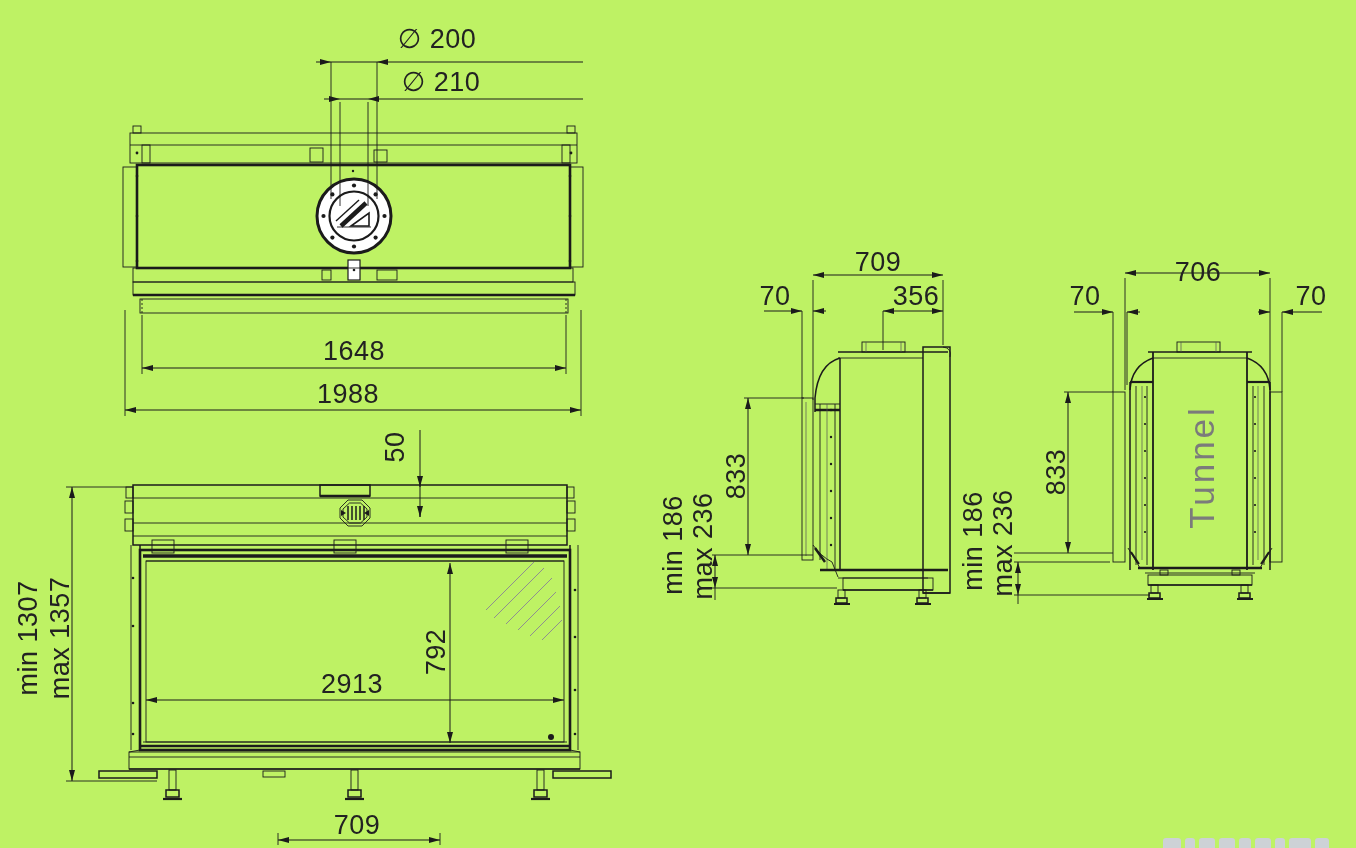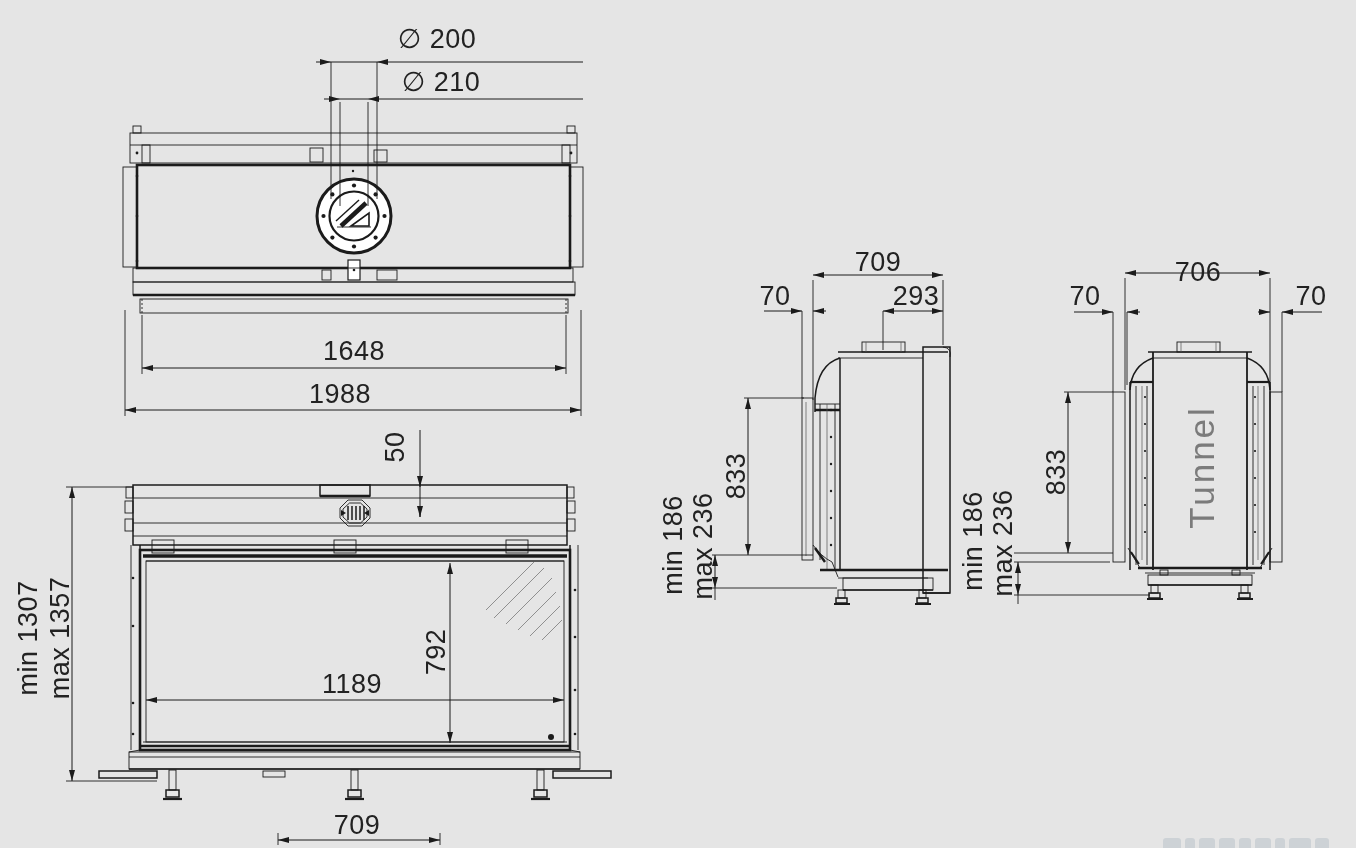--- a/index.html
+++ b/index.html
@@ -1,16 +1,16 @@
 <!DOCTYPE html>
 <html><head>
 <meta charset="utf-8">
 <style>
   html,body{margin:0;padding:0;background:#ffffff;}
-  #stage{position:relative;width:1356px;height:848px;background:#e5e5e5;overflow:hidden;
+  #stage{position:relative;width:1356px;height:848px;background:#bef264;overflow:hidden;
          font-family:"Liberation Sans","DejaVu Sans",sans-serif;}
   #stage svg{position:absolute;left:0;top:0;}
   .lbl{position:absolute;white-space:nowrap;color:#222222;font-size:27px;line-height:1;
        transform:translate(-50%,-50%);text-align:center;letter-spacing:0.5px;}
   .rot{transform:translate(-50%,-50%) rotate(-90deg);}
   .tunnel-txt{color:#7b7b7b;font-size:35px;font-weight:500;letter-spacing:3px;
        transform:translate(-50%,-50%) rotate(-90deg);}
   
   .b{stroke:#1b1b1b;stroke-width:2.6;fill:none;}
   .m{stroke:#1b1b1b;stroke-width:1.5;fill:none;}
@@ -351,32 +351,32 @@
     <line x1="1014" y1="562" x2="1110" y2="562" class="t"></line>
     <line x1="1014" y1="595" x2="1150" y2="595" class="t"></line>
     <line x1="1018" y1="562" x2="1018" y2="595" class="dim" marker-start="url(#as)" marker-end="url(#ae)"></line>
     <line x1="1018" y1="595" x2="1018" y2="604" class="t"></line>
   </g>
 </svg>
 
 <div class="lbl" style="left:437px;top:39px;">∅ 200</div>
 <div class="lbl" style="left:441px;top:82px;">∅ 210</div>
 <div class="lbl" style="left:354px;top:351px;">1648</div>
-<div class="lbl" style="left:340px;top:394px;text-align:center;">1988</div>
+<div class="lbl" style="left:348px;top:394px;text-align:center;">1988</div>
 
 <div class="lbl rot" style="left:395px;top:447px;">50</div>
 <div class="lbl rot" style="left:28px;top:638px;">min 1307</div>
 <div class="lbl rot" style="left:60px;top:638px;">max 1357</div>
-<div class="lbl" style="left:352px;top:684px;">1189</div>
+<div class="lbl" style="left:352px;top:684px;">2913</div>
 <div class="lbl rot" style="left:436px;top:652px;">792</div>
 <div class="lbl" style="left:357px;top:825px;">709</div>
 
 <div class="lbl" style="left:878px;top:262px;">709</div>
 <div class="lbl" style="left:775px;top:296px;">70</div>
-<div class="lbl" style="left:916px;top:296px;">293</div>
+<div class="lbl" style="left:916px;top:296px;">356</div>
 <div class="lbl rot" style="left:736px;top:476px;">833</div>
 <div class="lbl rot" style="left:673px;top:545px;">min 186</div>
 <div class="lbl rot" style="left:703px;top:546px;">max 236</div>
 
 <div class="lbl" style="left:1198px;top:272px;">706</div>
 <div class="lbl" style="left:1085px;top:296px;">70</div>
 <div class="lbl" style="left:1311px;top:296px;">70</div>
 <div class="lbl rot" style="left:1056px;top:472px;">833</div>
 <div class="lbl rot" style="left:973px;top:541px;">min 186</div>
 <div class="lbl rot" style="left:1003px;top:543px;">max 236</div>

